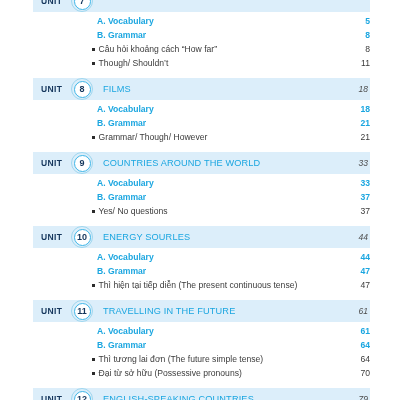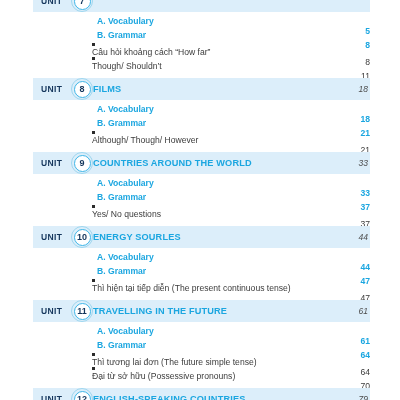--- a/index.html
+++ b/index.html
@@ -67,23 +67,24 @@
     align-items: center;
     justify-content: center;
     font-size: 9px;
     font-weight: bold;
     color: #14365c;
     line-height: 1;
   }
 
   .unit-title {
     font-size: 9.2px;
-    font-weight: bold;
+    font-weight: normal;
     color: #1ba6e0;
     letter-spacing: 0.15px;
+    margin-left: 10px;
     white-space: nowrap;
   }
 
   .unit-page {
     margin-left: auto;
     margin-right: 2px;
     font-size: 8.5px;
     font-style: italic;
     color: #4d4d4d;
     width: 28px;
@@ -93,21 +94,20 @@
   
   .group {
     padding: 4px 0 6px 0;
   }
   .entry {
     display: flex;
     align-items: baseline;
     height: 14px;
     padding-left: 97px;
     padding-right: 30px;
-    flex-direction: column;
   }
   .entry .label {
     font-size: 8.6px;
     white-space: nowrap;
   }
   .entry .page {
     margin-left: auto;
     font-size: 8.6px;
     width: 26px;
     text-align: right;
@@ -184,21 +184,21 @@
       <div class="entry section">
         <span class="label">A. Vocabulary</span>
         <span class="page">18</span>
       </div>
       <div class="entry section">
         <span class="label">B. Grammar</span>
         <span class="page">21</span>
       </div>
       <div class="entry bullet">
         <span class="bullet-dot"></span>
-        <span class="label">Although/ Though/ However</span>
+        <span class="label">Grammar/ Though/ However</span>
         <span class="page">21</span>
       </div>
     </div>
     <div class="unit-row">
       <div class="unit-word">UNIT</div>
       <div class="unit-badge">
         <div class="ring"></div>
         <div class="disc">9</div>
       </div>
       <div class="unit-title">COUNTRIES AROUND THE WORLD</div>

